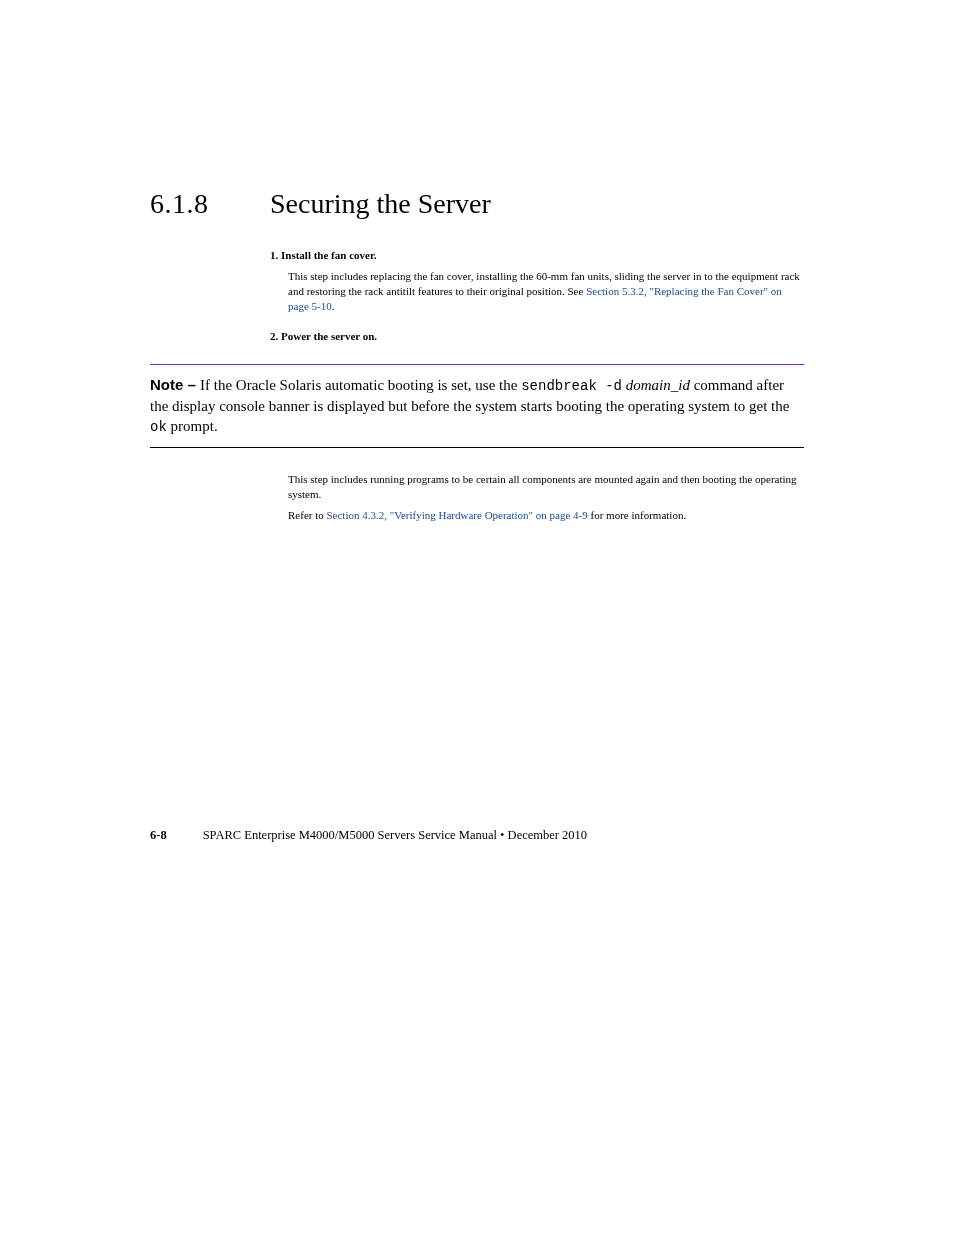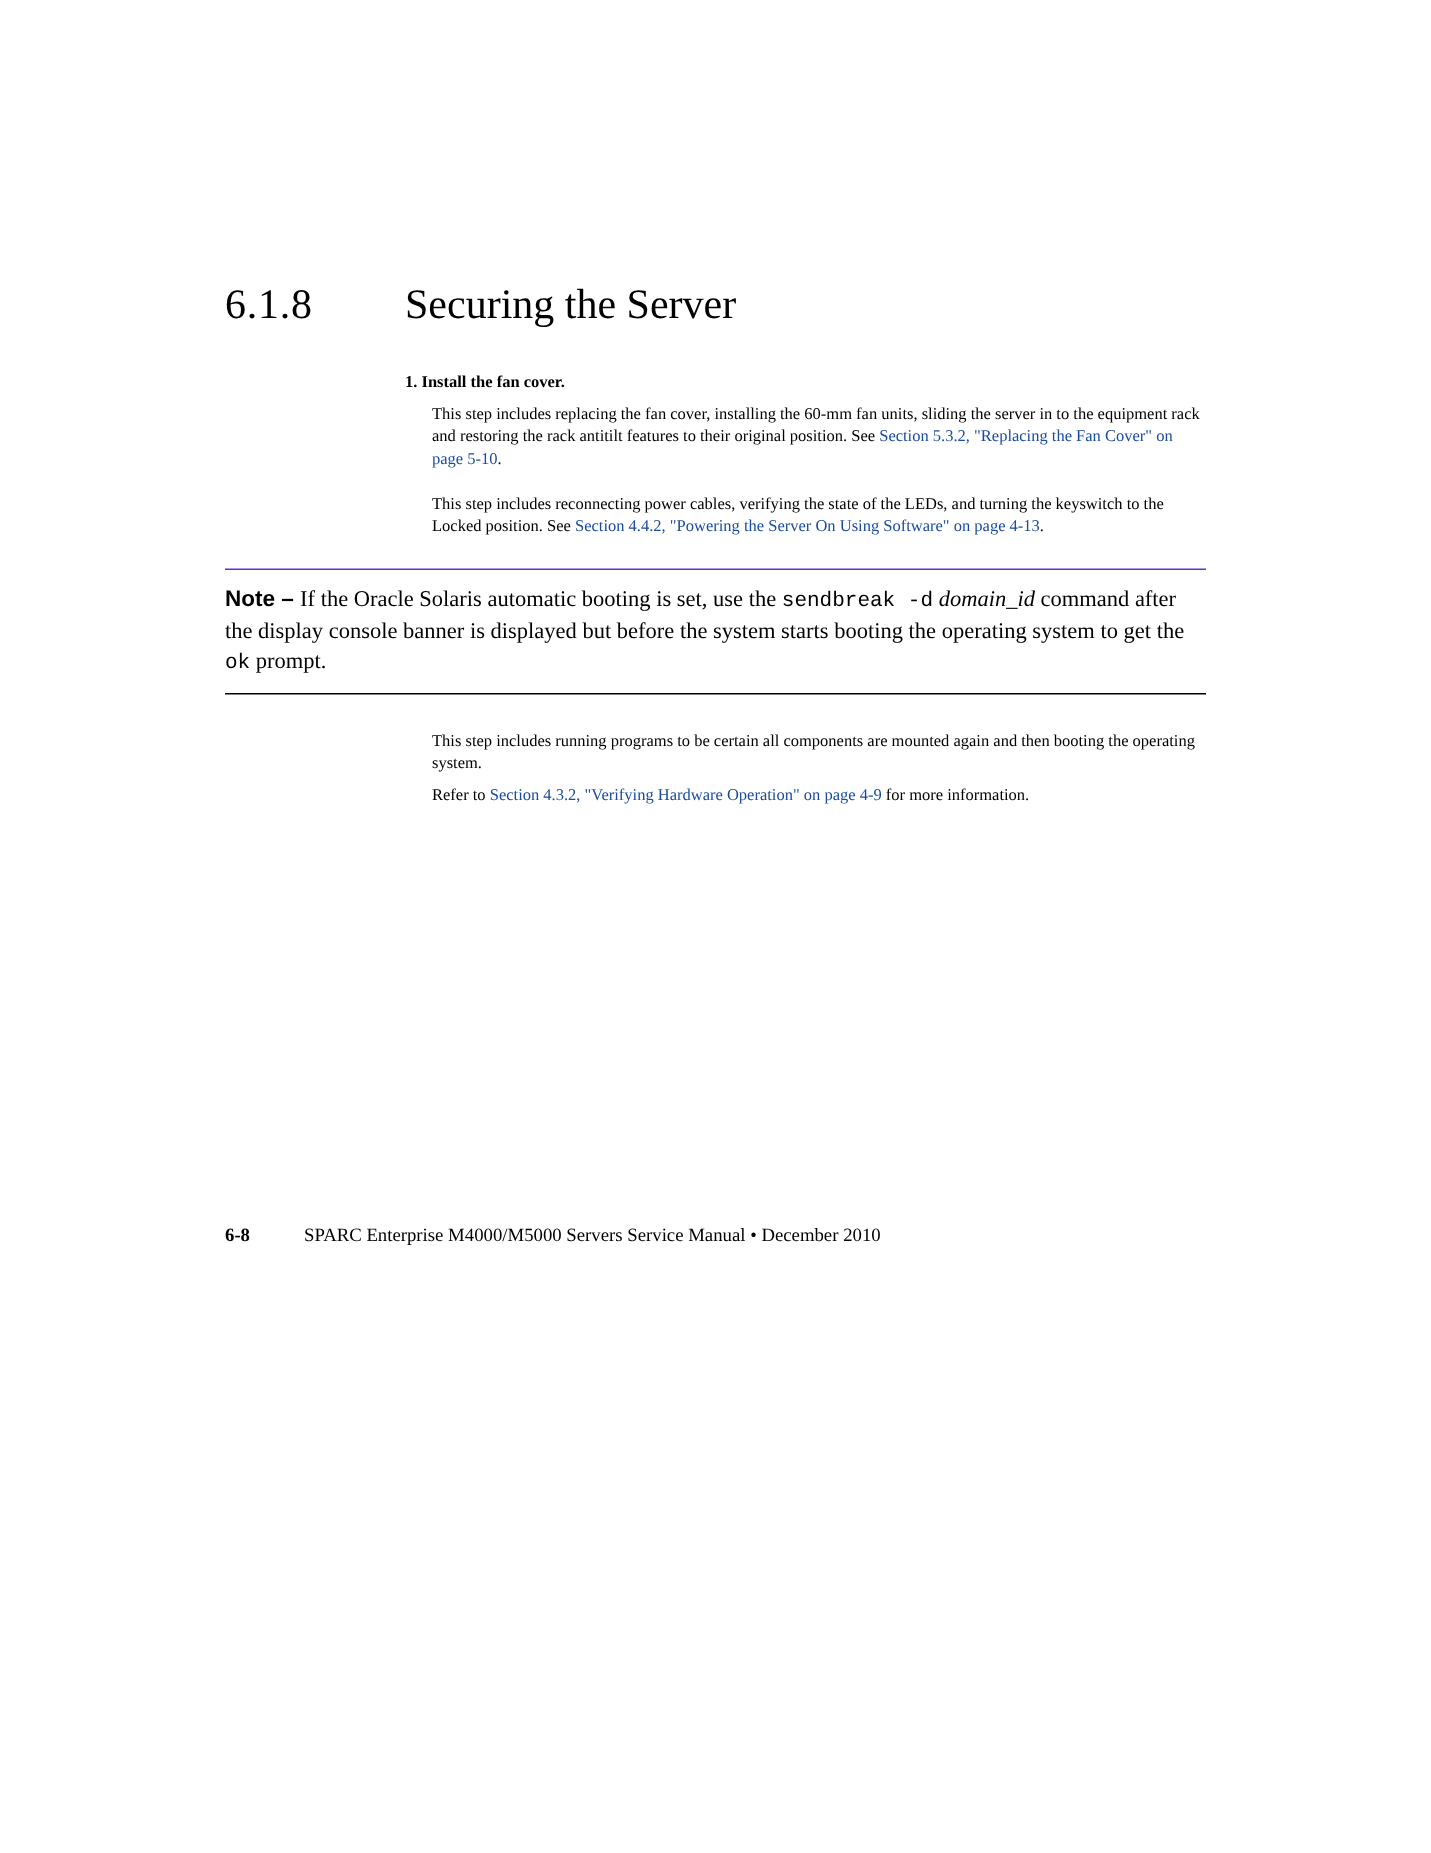--- a/index.html
+++ b/index.html
@@ -74,21 +74,21 @@
   }
   .mono {
     font-family: "Courier New", Courier, monospace;
     font-size: 14px;
   }
   .italic {
     font-style: italic;
   }
   .footer {
     position: absolute;
-    bottom: 142px;
+    bottom: 130px;
     left: 150px;
     font-size: 12.5px;
     font-family: "Palatino Linotype", Palatino, Georgia, serif;
   }
   .footer .pg {
     font-weight: bold;
     margin-right: 36px;
   }
 </style>
 </head>
@@ -109,24 +109,23 @@
         <span>Install the fan cover.</span>
       </div>
       <div class="step-body">
         <p>
           <span>This step includes replacing the fan cover, installing the 60-mm fan units, sliding the server in to the equipment rack and restoring the rack antitilt features to their original position. See </span><a class="xref" href="#">Section 5.3.2, "Replacing the Fan Cover" on page 5-10</a><span>.</span>
         </p>
       </div>
     </div>
 
     <div class="step">
-      <div class="step-body">
-        <p>
-          <span>This step includes reconnecting power cables, verifying the state of the LEDs, and turning the keyswitch to the Locked position. See </span><a class="xref" href="#">Section 4.4.2, "Powering the Server On Using Software" on page 4-13</a><span>.</span>
-        </p>
+      <div class="step-head">
+        <span>2.</span>
+        <span>Power the server on.</span>
       </div>
     </div>
 
   </div>
 
   <div class="note-box" style="margin-left:0;">
     <span class="note-label">Note – </span><span>If the Oracle Solaris automatic booting is set, use the </span><span class="mono">sendbreak -d</span><span> </span><span class="italic">domain_id</span><span> command after the display console banner is displayed but before the system starts booting the operating system to get the </span><span class="mono">ok</span><span> prompt.</span>
   </div>
 
   <div class="body-col">

